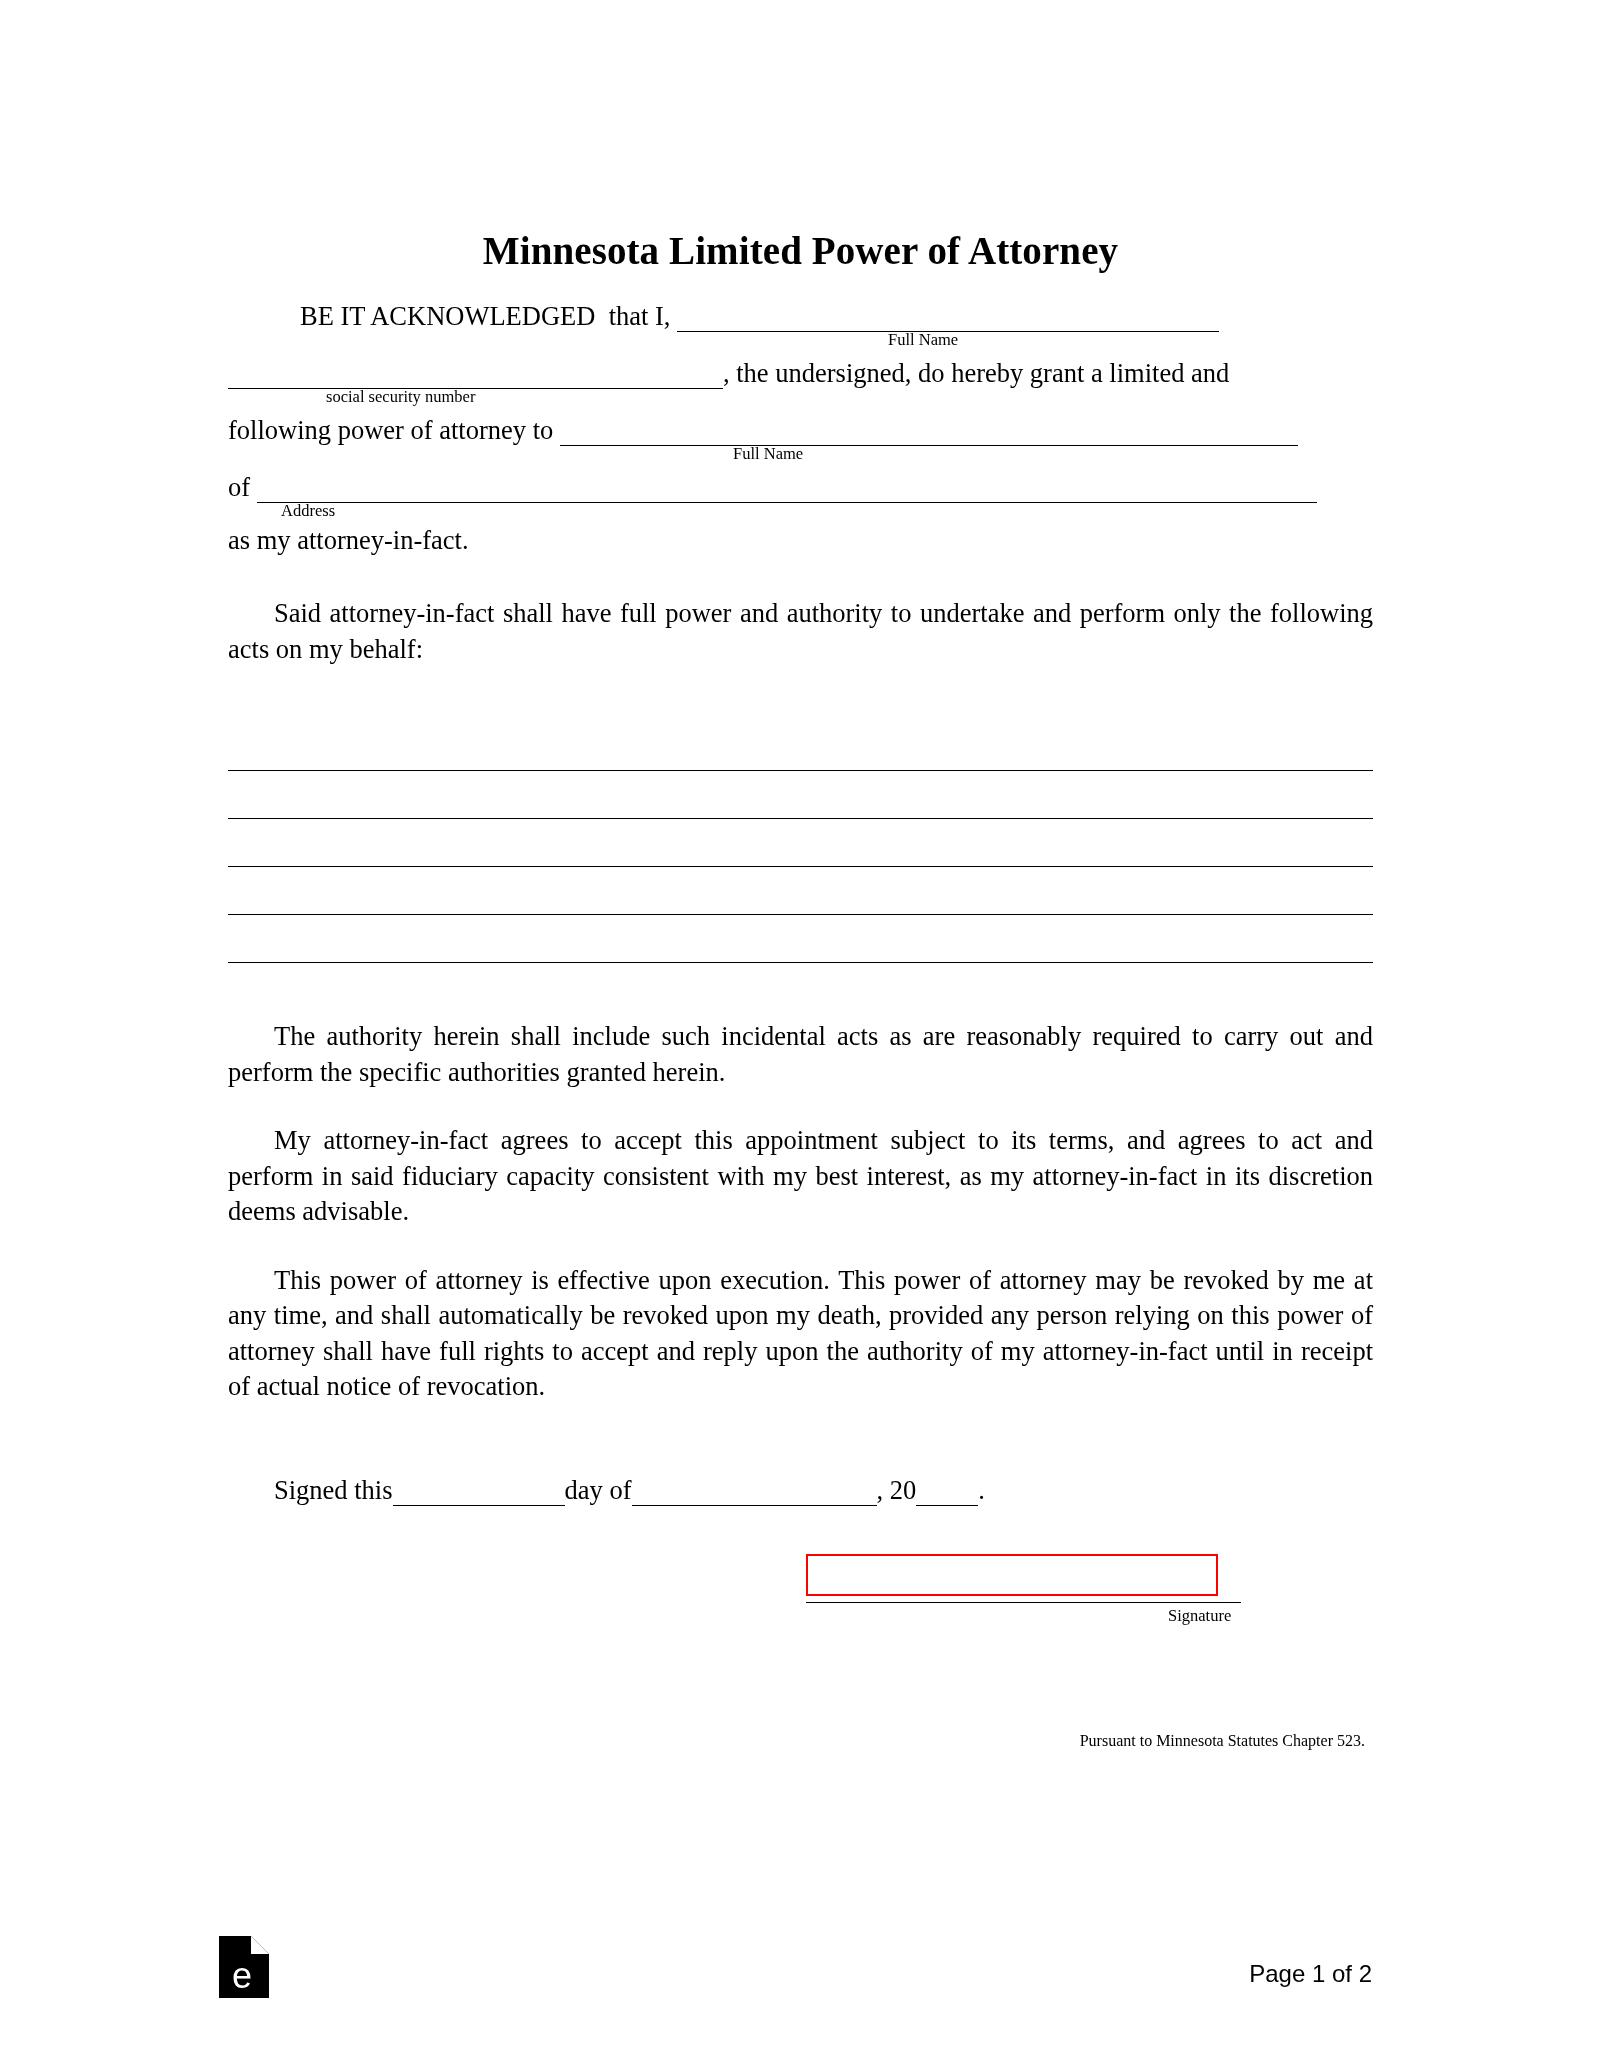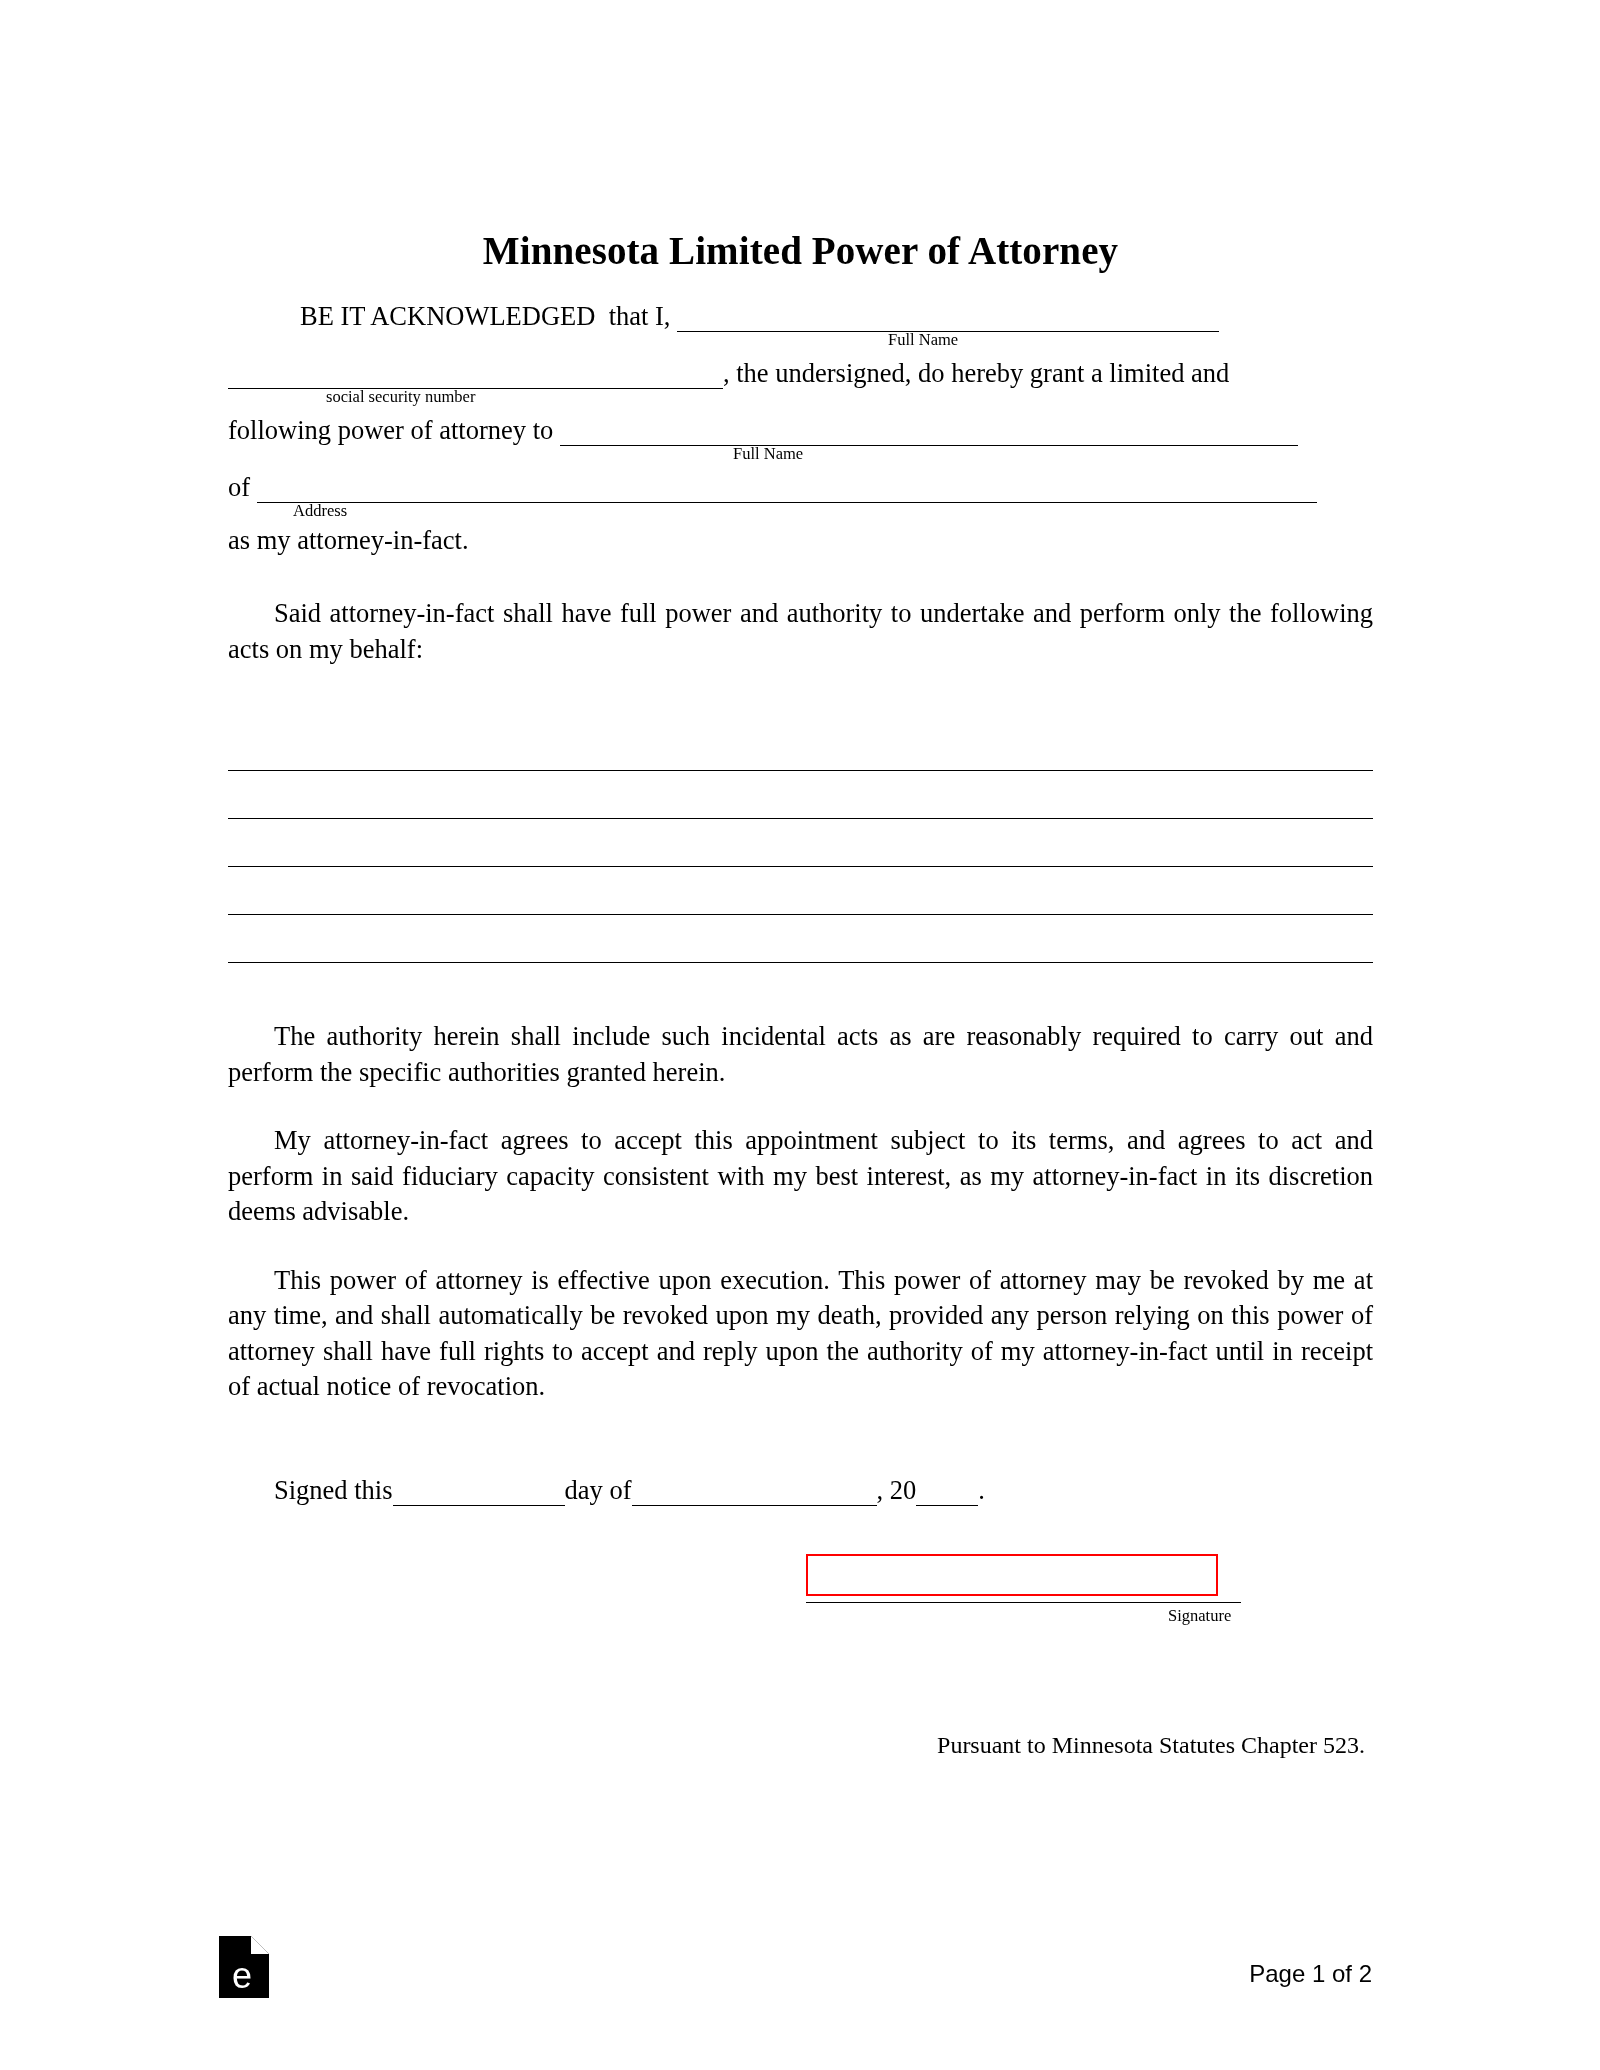--- a/index.html
+++ b/index.html
@@ -105,21 +105,21 @@
     border-bottom: 1.6px solid #000;
   }
   .sig-caption {
     position: absolute;
     left: 940px;
     top: 52px;
     font-size: 16.5px;
   }
   .pursuant {
     margin-top: 78px;
-    font-size: 24px;
+    font-size: 16px;
     text-align: right;
     padding-right: 8px;
   }
   .footer-page {
     position: absolute;
     right: 228px;
     bottom: 82px;
     font-size: 24px;
     font-family: "Liberation Sans", sans-serif;
     margin-top: 28px;
@@ -157,21 +157,21 @@
 
       <div class="line-row" style="font-size:26.5px; margin-top:26px;">
         <span>following power of attorney to</span>
         <span class="fill" style="width:738px;"></span>
         <span class="caption" style="left:505px; top:30px;">Full Name</span>
       </div>
 
       <div class="line-row" style="font-size:26.5px; margin-top:26px;">
         <span>of</span>
         <span class="fill" style="width:1060px;"></span>
-        <span class="caption" style="left:65px; top:30px;">Address</span>
+        <span class="caption" style="left:53px; top:30px;">Address</span>
       </div>
 
       <div class="line-row" style="font-size:26.5px; margin-top:22px;">
         <span>as my attorney-in-fact.</span>
       </div>
 
     </div>
 
     <p class="body-para first-indent" style="margin-top:40px;">Said attorney-in-fact shall have full power and authority to undertake and perform only the following acts on my behalf:</p>
 

